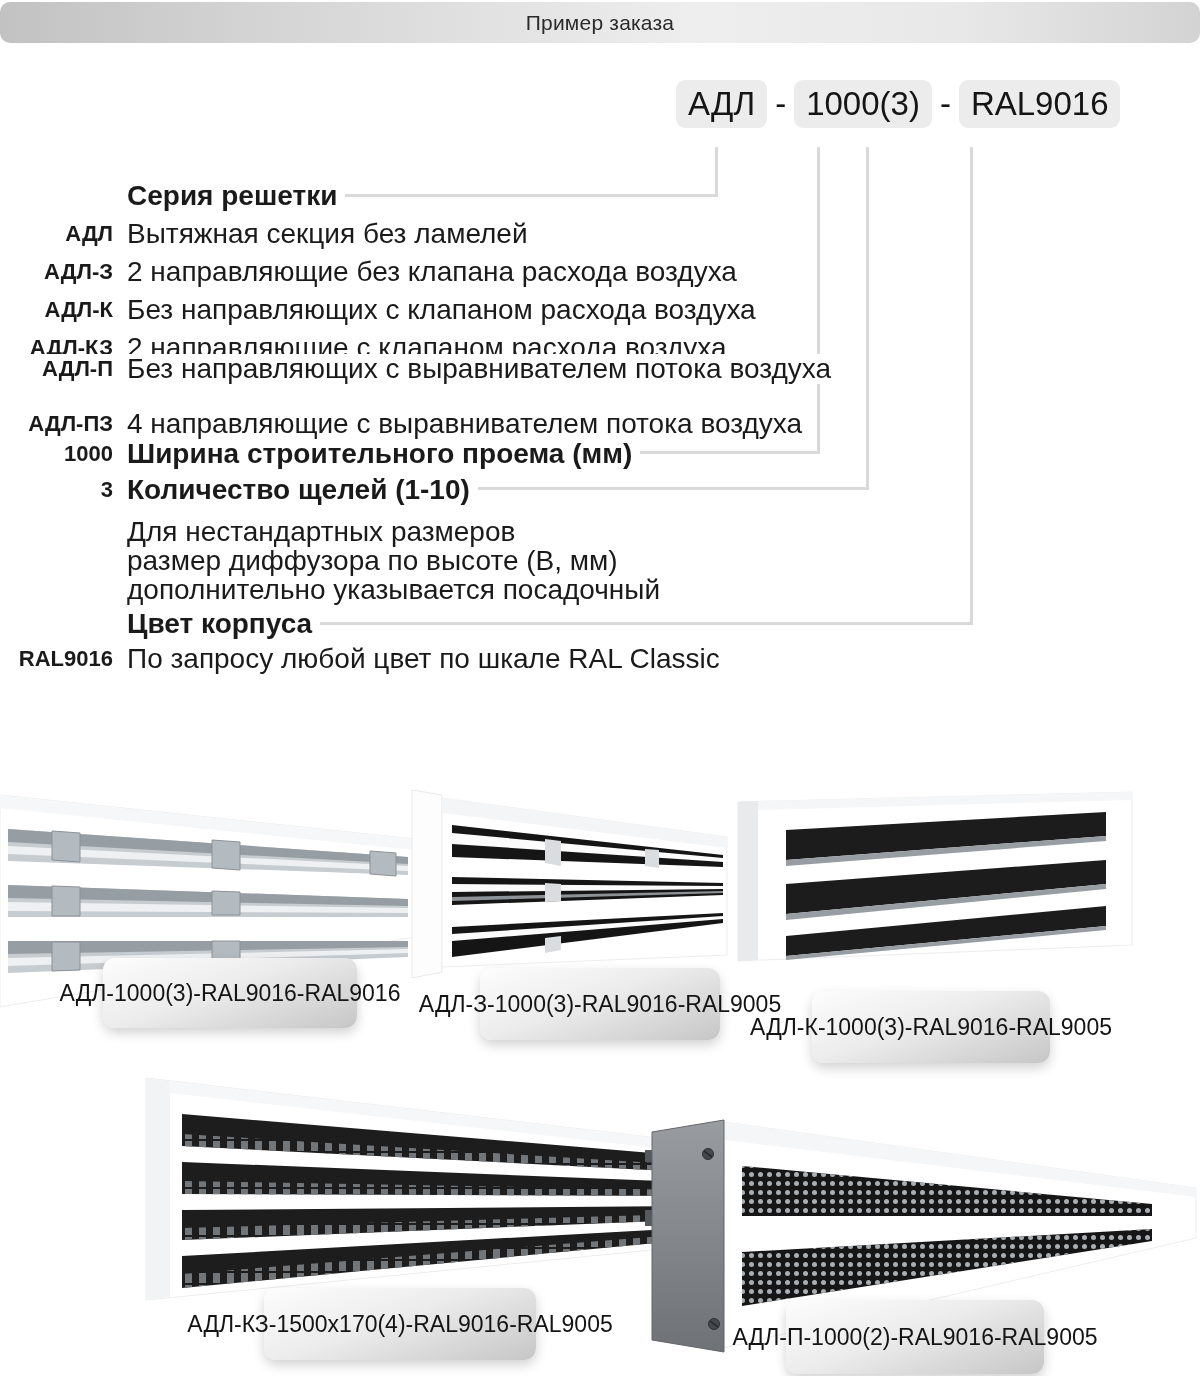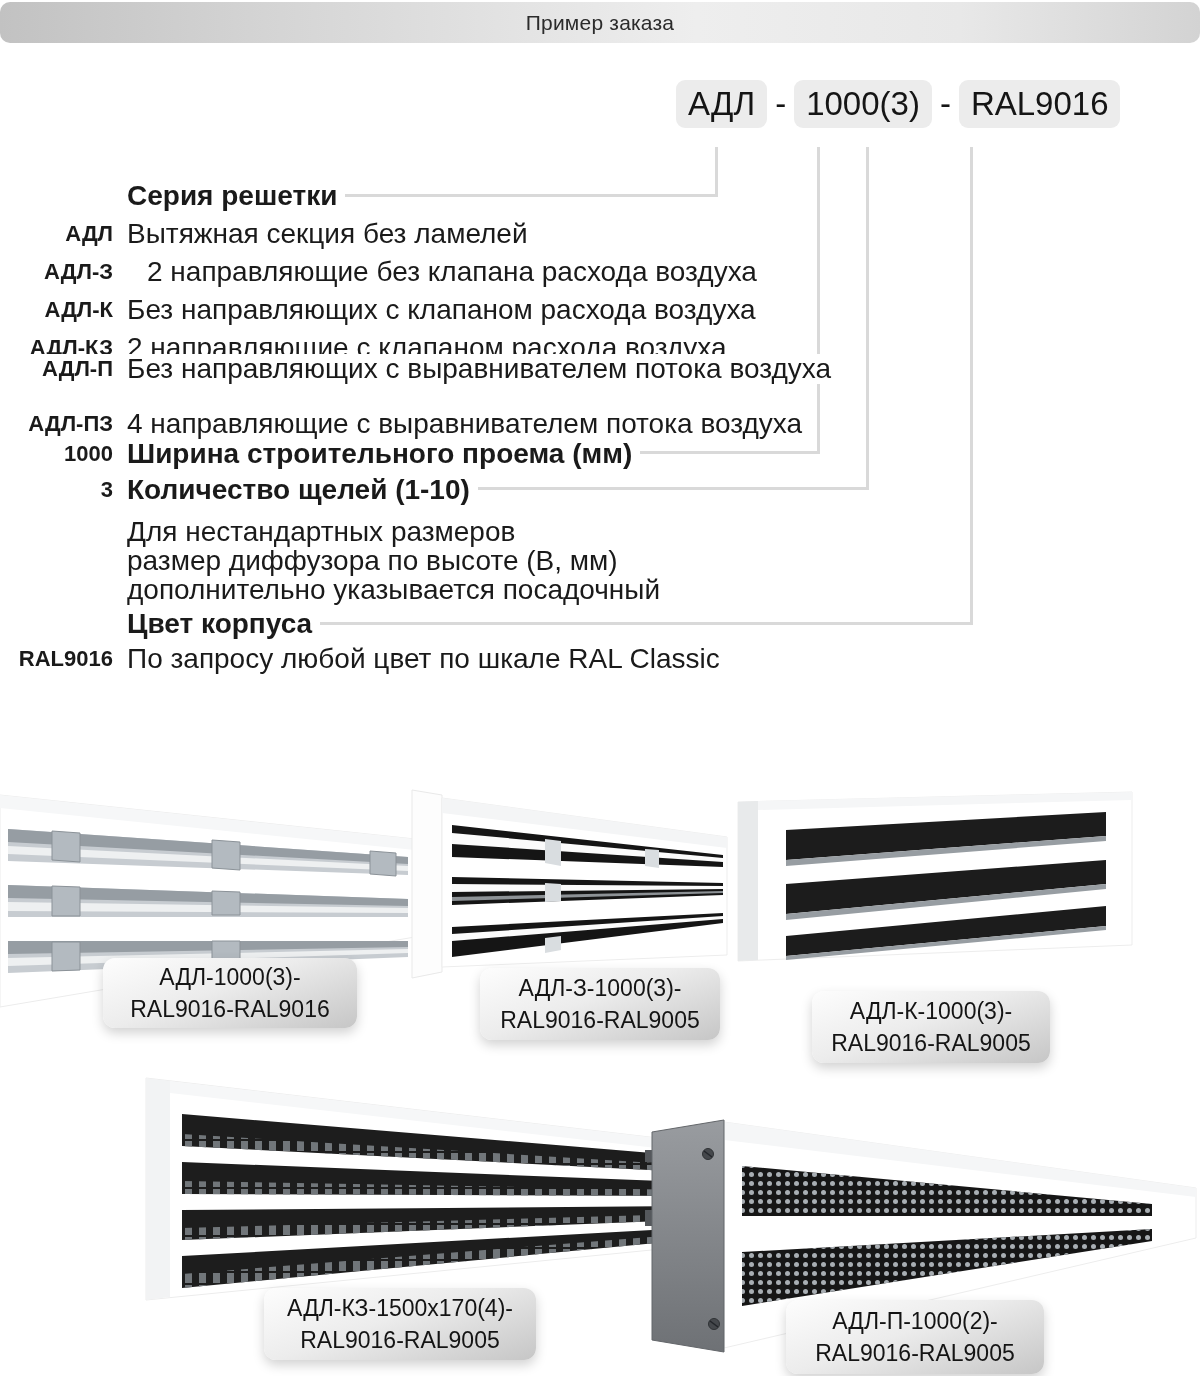--- a/index.html
+++ b/index.html
@@ -28,21 +28,21 @@
   .ltxt{margin-left:7px;font-size:28px;line-height:30px;white-space:nowrap;}
   .ltxt.bold{font-weight:bold;}
   .lines span{display:block;}
   .lh29 .lkey,.lh29 .ltxt{line-height:29px;}
   .lh31 .lkey,.lh31 .ltxt{line-height:31px;}
 
   
   .plabel{position:absolute;z-index:5;border-radius:12px;
           background:linear-gradient(160deg,#fdfdfd 0%,#ececec 45%,#c6c6c6 100%);
           box-shadow:0 5px 12px rgba(0,0,0,.18);
-          display:flex;flex-direction:column;align-items:center;justify-content:center;}
+          display:flex;flex-direction:row;align-items:center;justify-content:center;}
   .plabel span{display:block;font-size:23px;line-height:32px;color:#141414;text-align:center;white-space:nowrap;}
 
   svg{position:absolute;left:0;top:755px;z-index:3;}
 </style>
 </head>
 <body>
 
 <div id="canvas">
 
   <div class="topbar">
@@ -67,21 +67,21 @@
   <div class="hline" style="left:270px;top:622px;width:703px;"></div>
 
   <div class="lrow" style="top:181px;">
     <span class="lkey"></span>
     <span class="ltxt bold">Серия решетки</span>
   </div>
   <div class="lrow" style="top:219px;">
     <span class="lkey">АДЛ</span>
     <span class="ltxt">Вытяжная секция без ламелей</span>
   </div>
-  <div class="lrow" style="top:257px;gap:20px;">
+  <div class="lrow" style="top:257px;">
     <span class="lkey">АДЛ-З</span>
     <span class="ltxt">2 направляющие без клапана расхода воздуха</span>
   </div>
   <div class="lrow" style="top:295px;">
     <span class="lkey">АДЛ-К</span>
     <span class="ltxt">Без направляющих с клапаном расхода воздуха</span>
   </div>
   <div class="lrow" style="top:333px;">
     <span class="lkey">АДЛ-КЗ</span>
     <span class="ltxt">2 направляющие с клапаном расхода воздуха</span>

